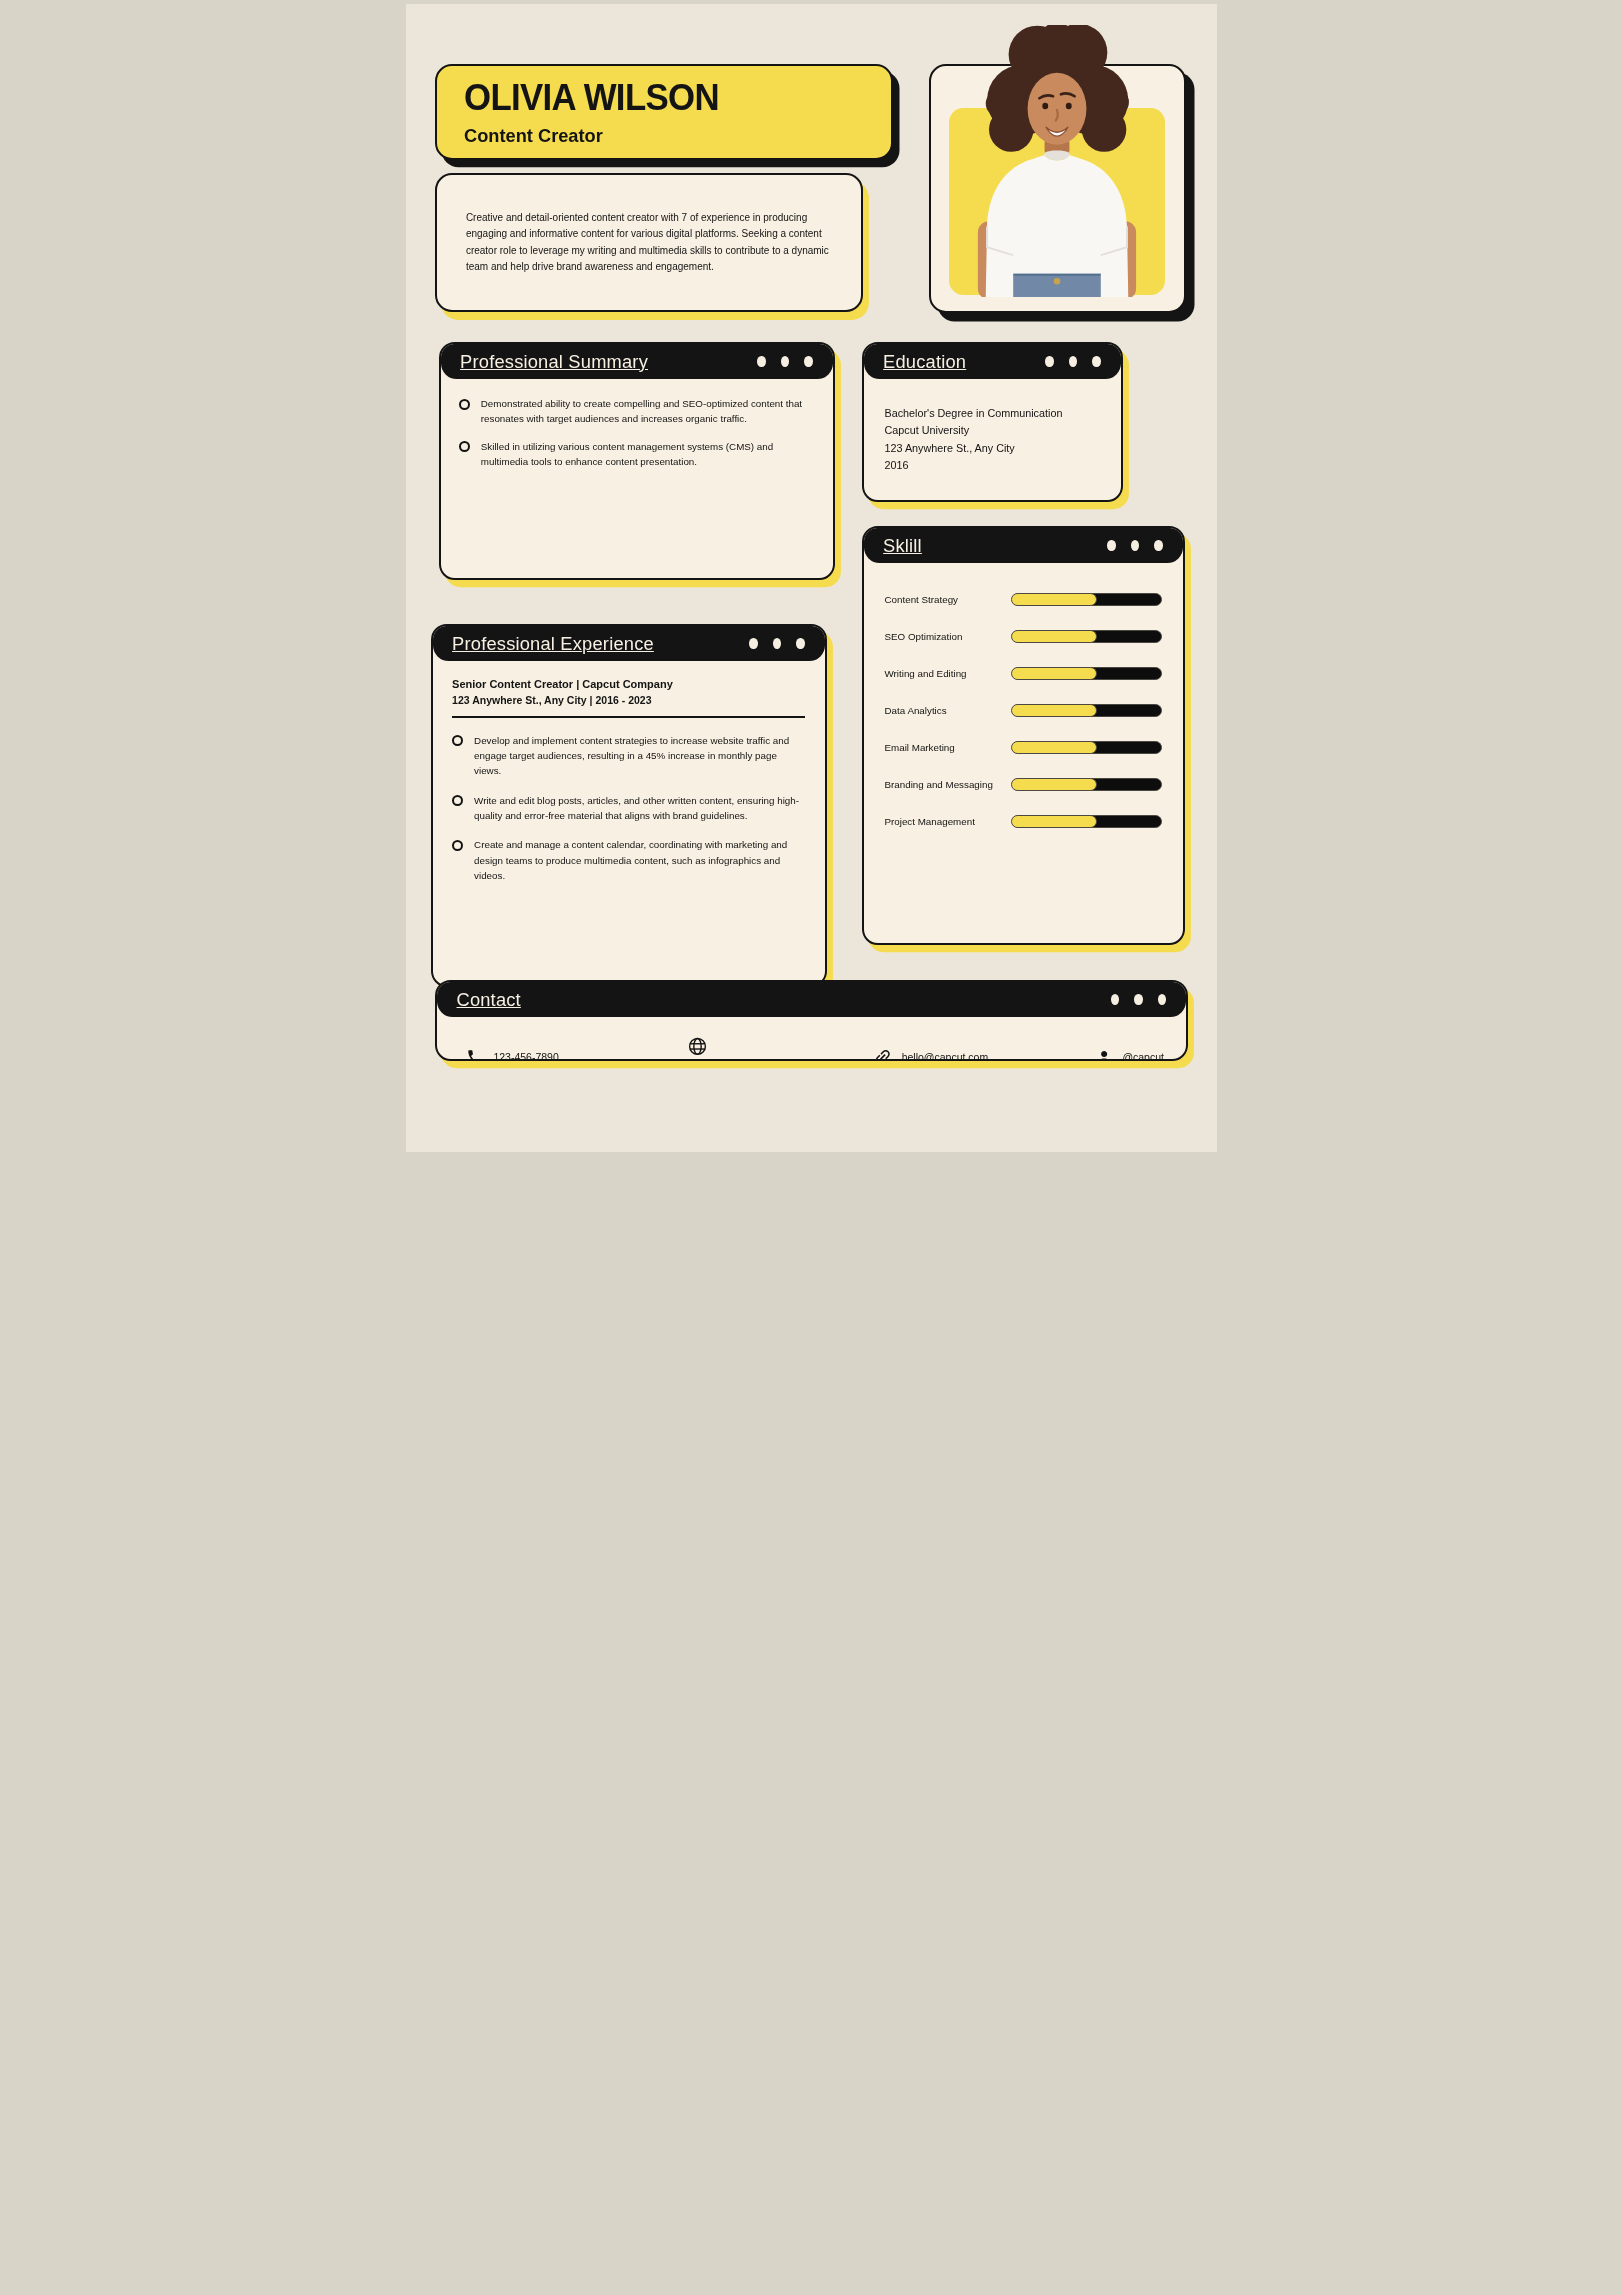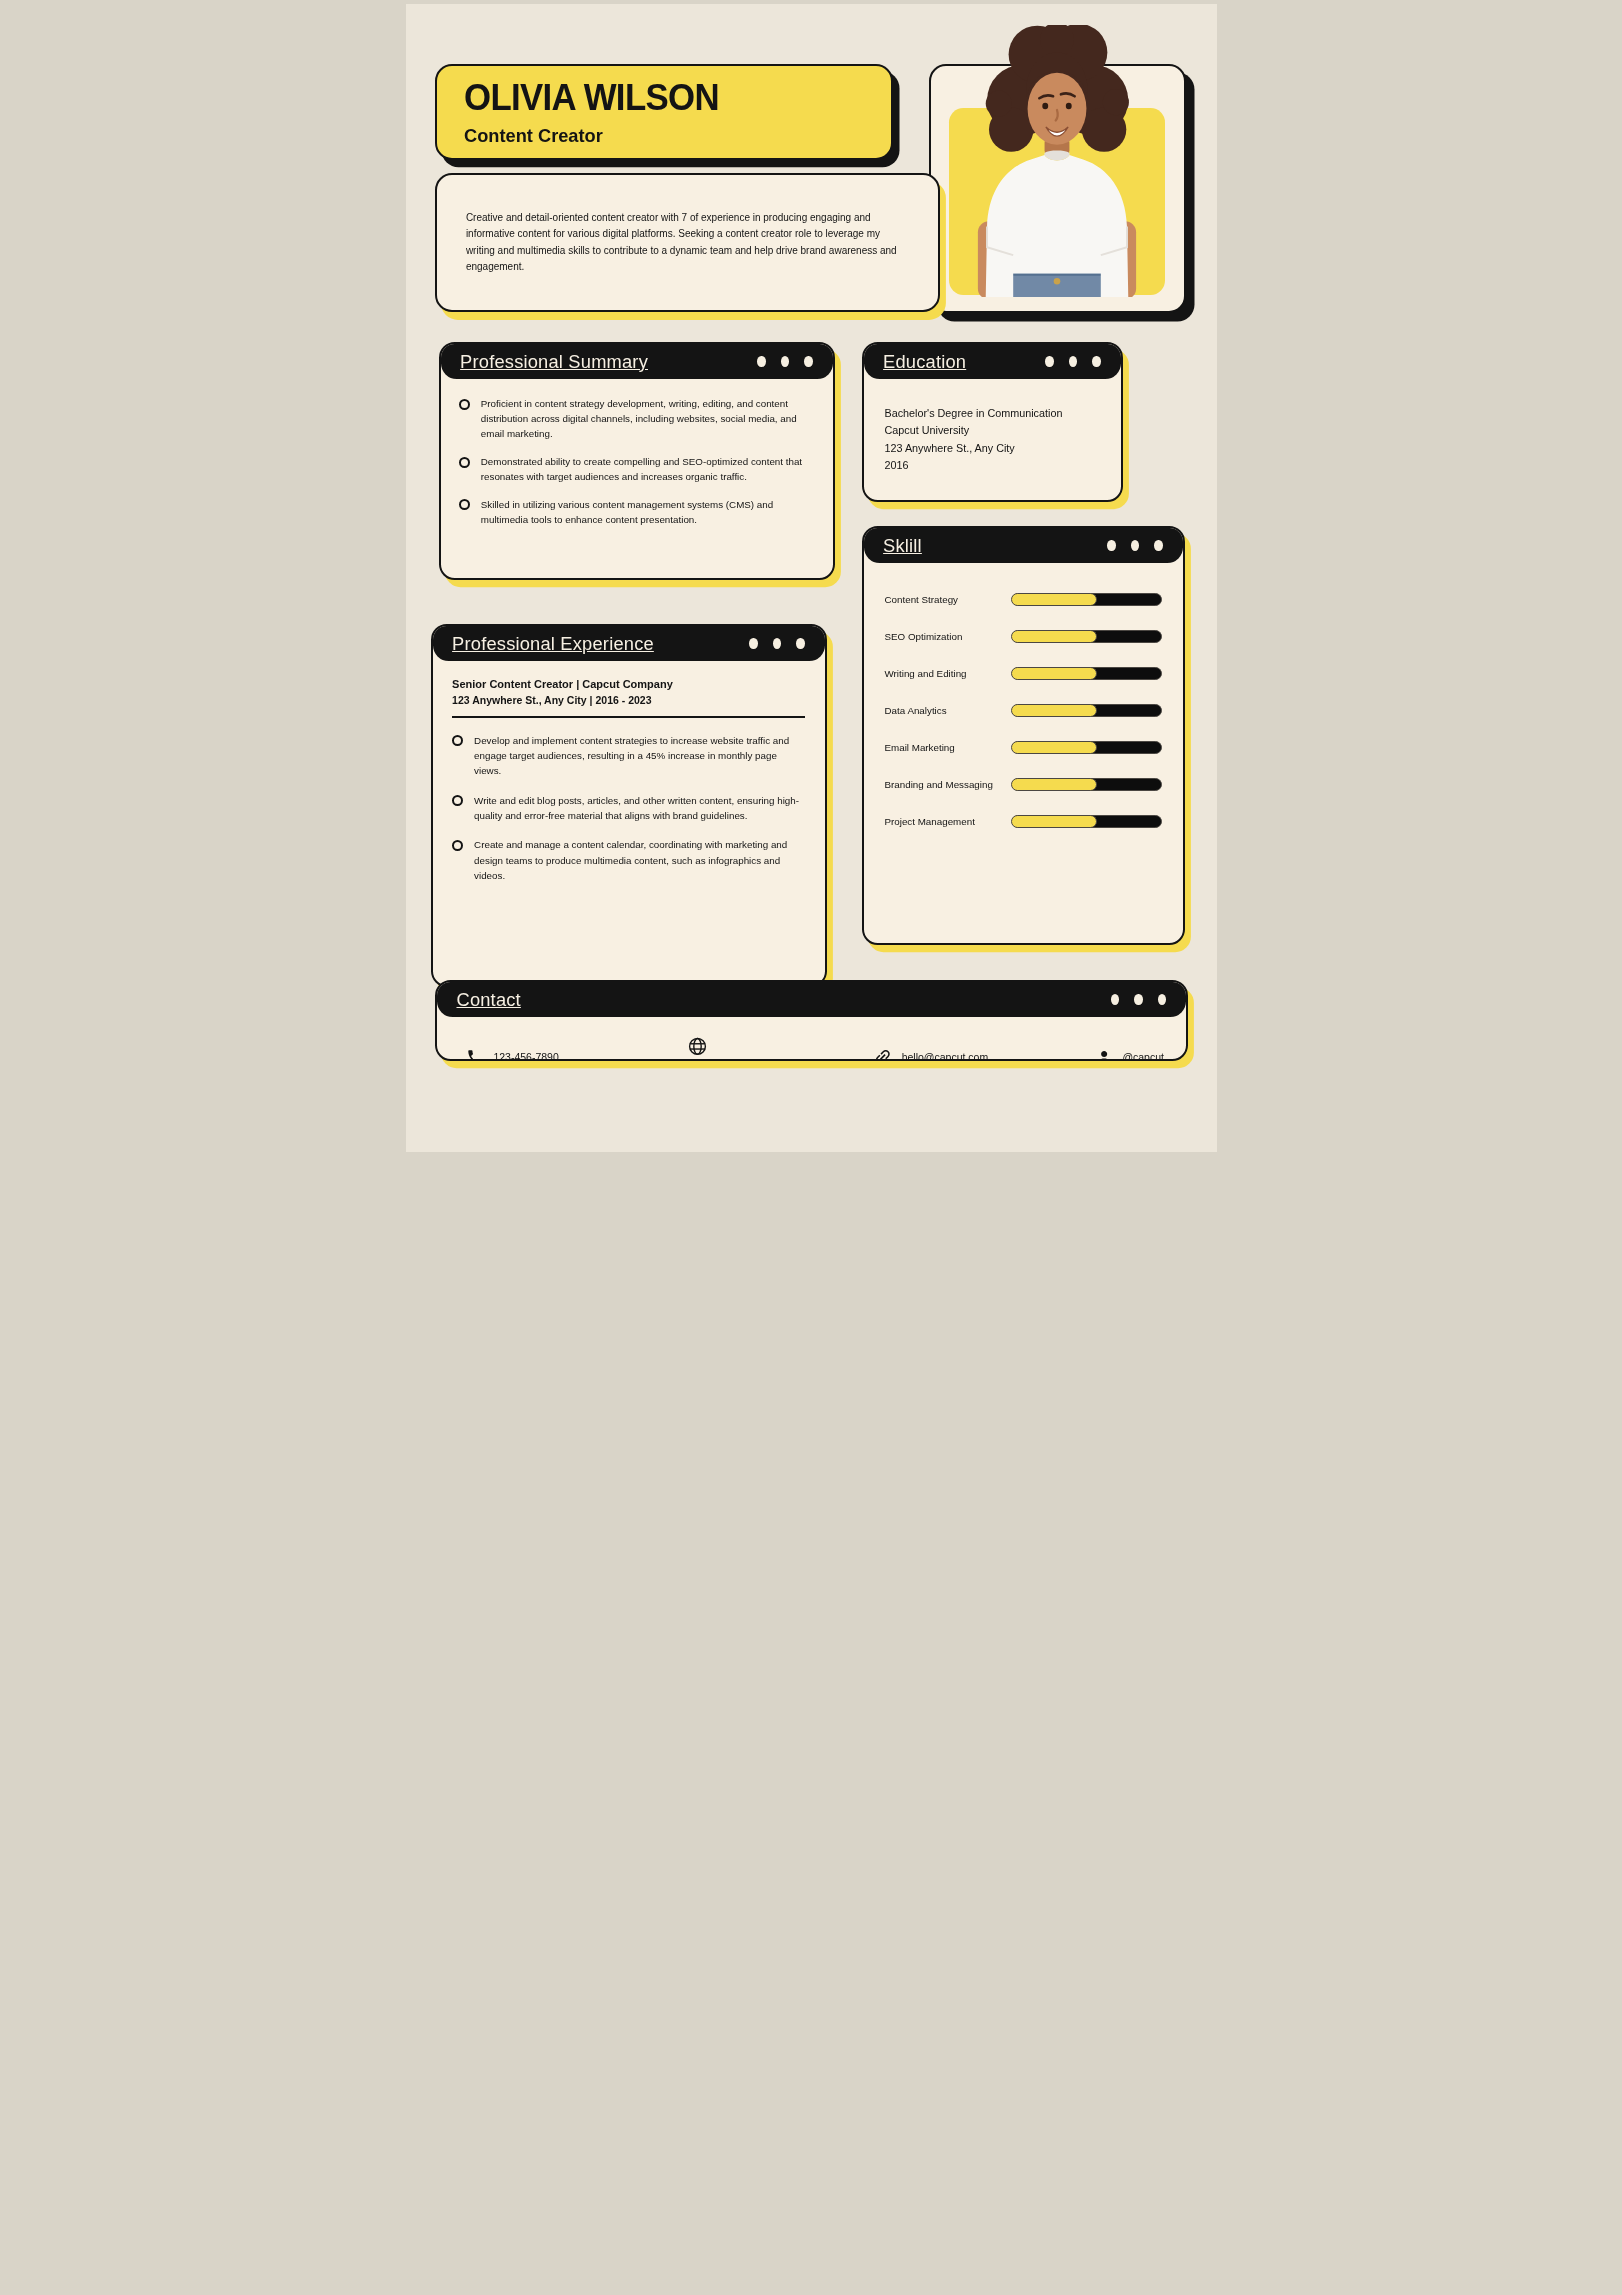--- a/index.html
+++ b/index.html
@@ -15,21 +15,21 @@
   }
   
   .name-card { left:29.4px; top:60px; width:458px; height:96px;
     background:#F5DB4E; box-shadow:6.5px 7.2px 0 #141414;
     display:flex; flex-direction:column; justify-content:center; padding-left:27.5px; }
   .name-card h1 { font-size:37px; font-weight:700; letter-spacing:-0.7px; color:#141414;
     transform:scaleX(.94); transform-origin:left center; white-space:nowrap; }
   .name-card h2 { font-size:19px; font-weight:700; color:#141414; margin-top:6.5px;
     transform:scaleX(.96); transform-origin:left center; }
   
-  .intro-card { left:29.4px; top:169px; width:505px; height:139px;
+  .intro-card { left:29.4px; top:169px; width:428px; height:139px;
     box-shadow:5.9px 7.9px 0 #F5DB4E;
     display:flex; flex-direction:column; justify-content:center; padding:0 29px; }
   .intro-card p { font-size:10px; line-height:1.62; color:#141414; }
   
   .photo-card { left:523px; top:60px; width:257px; height:249px;
     box-shadow:8.5px 8.5px 0 #141414; }
   .photo-yellow { position:absolute; left:18.3px; right:18.3px; top:42px; bottom:15.7px;
     background:#F5DB4E; border-radius:14.4px; }
   .person-wrap { position:absolute; left:50%; transform:translateX(-50%);
     top:-41px; width:216px; height:272px; }
@@ -141,24 +141,20 @@
   <div class="card window summary-card">
     <div class="win-header">
       <div class="win-title">Professional Summary</div>
       <div class="dots">
         <div class="dot"></div>
         <div class="dot"></div>
         <div class="dot"></div>
       </div>
     </div>
     <div class="summary-body">
-      <div class="bullet">
-        <div class="bullet-circle"></div>
-        <p>Proficient in content strategy development, writing, editing, and content distribution across digital channels, including websites, social media, and email marketing.</p>
-      </div>
       <div class="bullet">
         <div class="bullet-circle"></div>
         <p>Demonstrated ability to create compelling and SEO-optimized content that resonates with target audiences and increases organic traffic.</p>
       </div>
       <div class="bullet">
         <div class="bullet-circle"></div>
         <p>Skilled in utilizing various content management systems (CMS) and multimedia tools to enhance content presentation.</p>
       </div>
     </div>
   </div>

